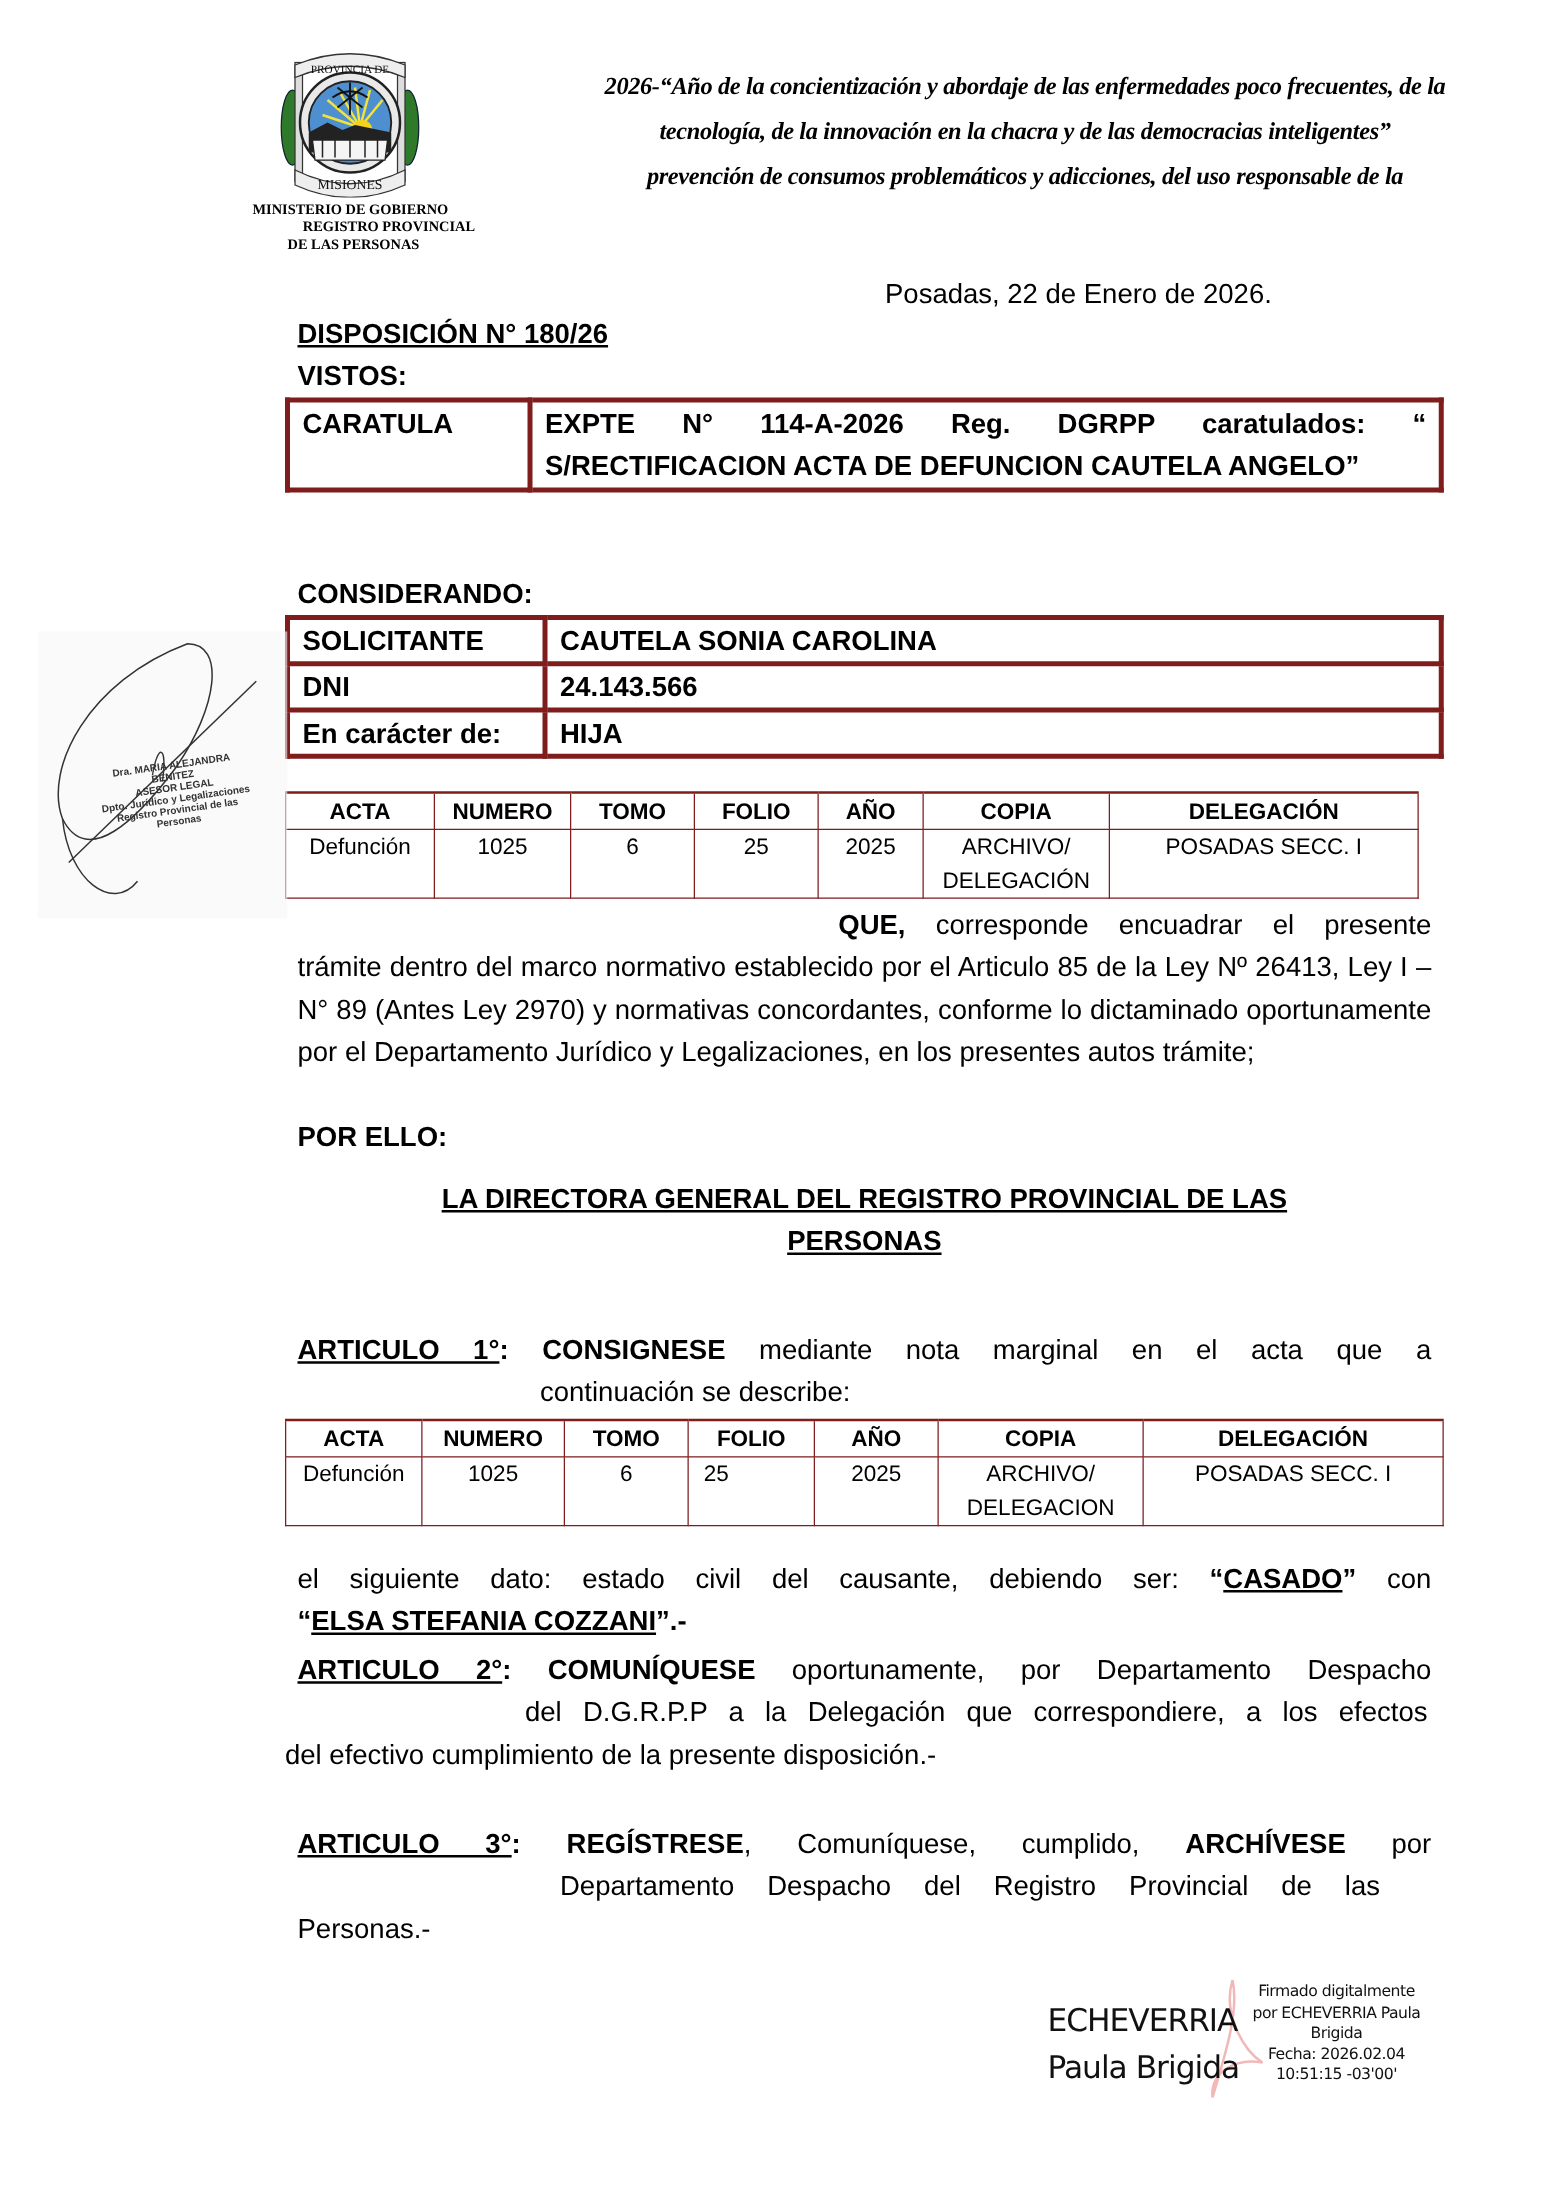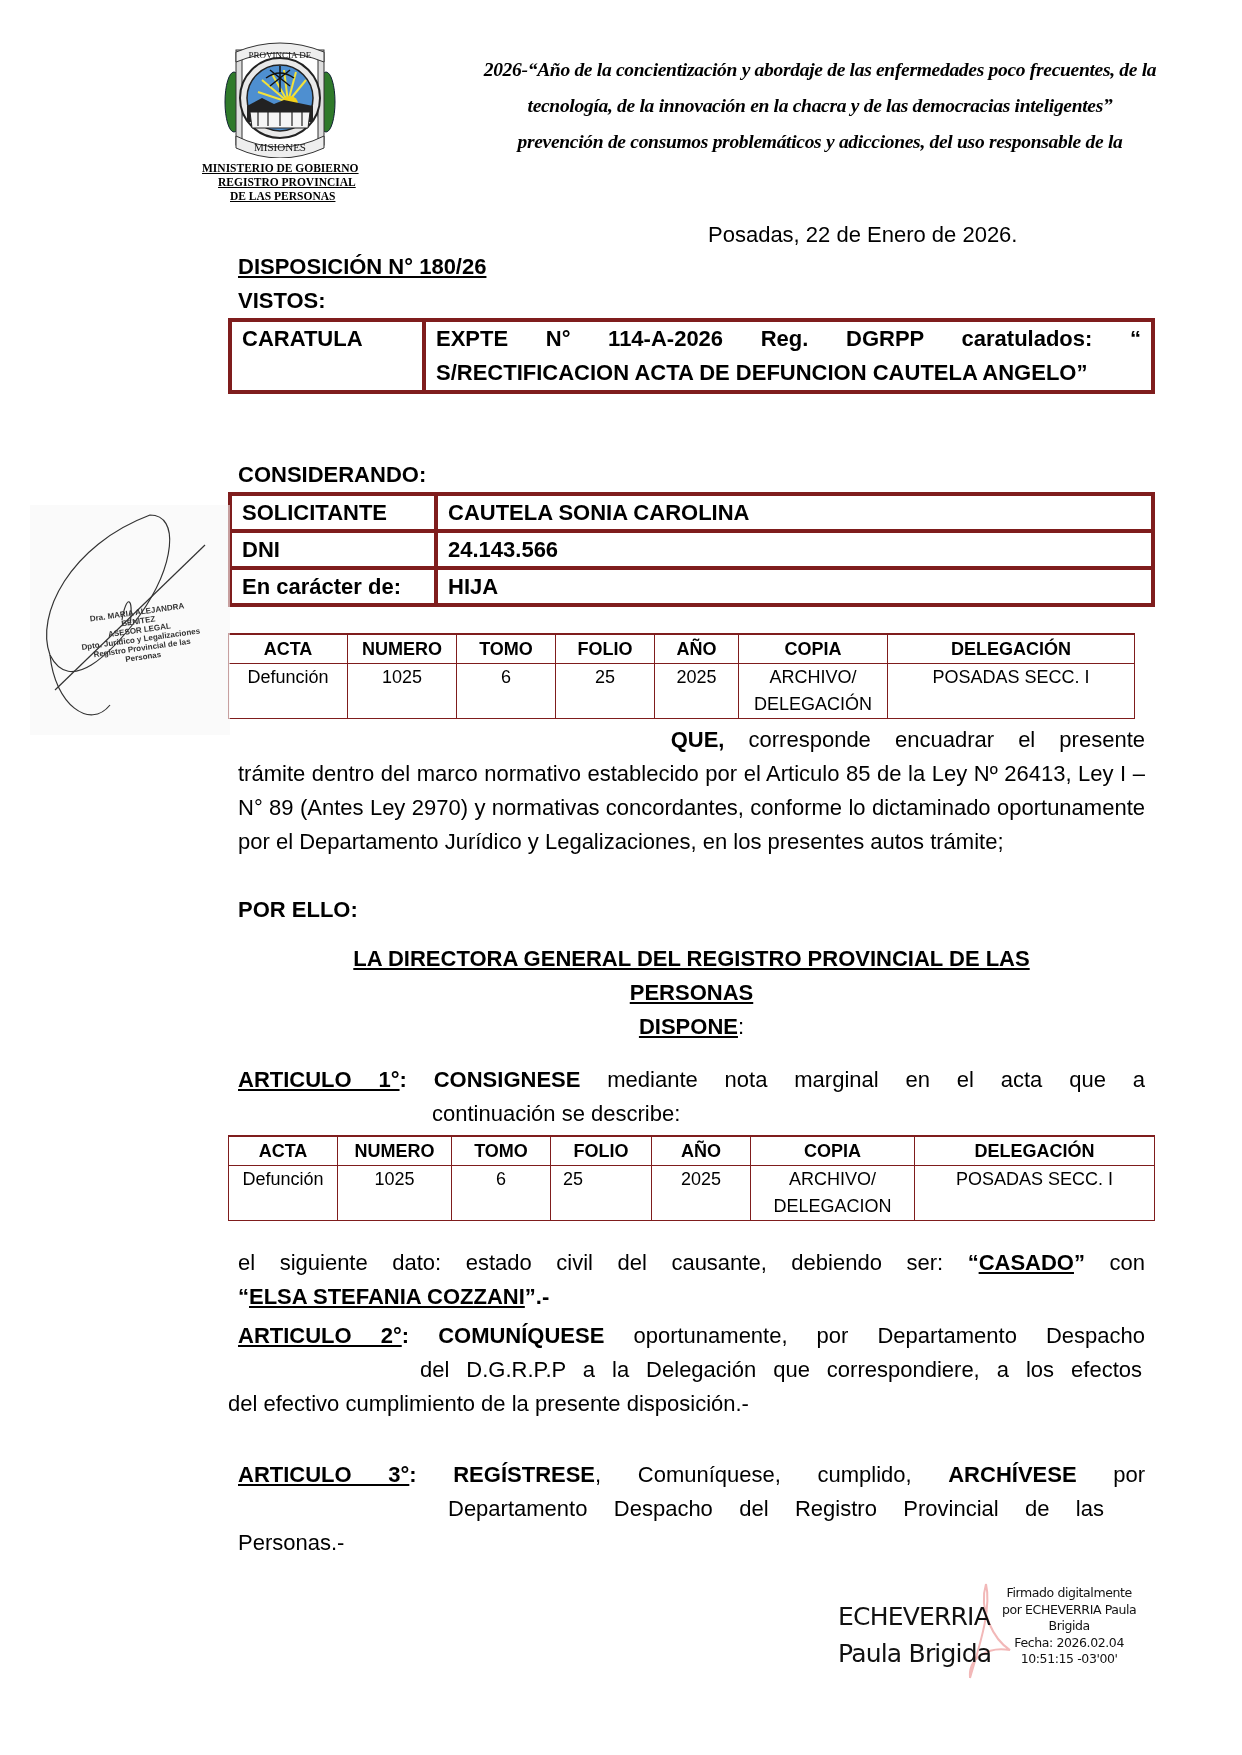--- a/index.html
+++ b/index.html
@@ -6,23 +6,23 @@
   body{width:1242px;height:1755px;position:relative;overflow:hidden;color:#000;
        font-family:"Liberation Sans",sans-serif;}
   .abs{position:absolute;}
   .t{font-size:22px;line-height:34px;}
   .b{font-weight:bold;}
   .u{text-decoration:underline;}
   .just{text-align:justify;text-align-last:justify;}
 
   
   #logo{left:222px;top:40px;width:116px;height:118px;}
-  #ministry{left:200px;top:161px;width:180px;font-size:11.5px;line-height:14px;font-weight:bold;font-family:"Liberation Serif",serif;text-decoration:underline;}
+  #ministry{left:200px;top:161px;width:180px;font-size:11.5px;line-height:14px;font-weight:bold;font-family:"Liberation Serif",serif;}
   #ministry div:nth-child(1){padding-left:2px;}
-  #ministry div:nth-child(2){padding-left:18px;}
+  #ministry div:nth-child(2){padding-left:18px;text-align:right;}
   #ministry div:nth-child(3){padding-left:30px;}
   #motto{left:430px;top:52px;width:780px;font-family:"Liberation Serif",serif;font-style:italic;font-weight:bold;
          font-size:19.5px;line-height:36px;text-align:center;letter-spacing:-0.3px;}
 
   
   table{border-collapse:collapse;position:absolute;}
   td,th{border:4px solid #7f1d1d;vertical-align:top;}
   #caratula{left:228px;top:318px;width:927px;}
   #caratula td{font-size:22px;line-height:34px;font-weight:bold;padding:0 10px;}
   #caratula td.k{width:170px;}
@@ -182,21 +182,20 @@
 <div id="que-line" class="abs t" style="text-align:right;word-spacing:18px;">
   <span class="b" style="word-spacing:0">QUE,</span>
   <span>corresponde encuadrar el presente</span>
 </div>
 <div id="para" class="abs t" style="text-align:justify;">trámite dentro del marco normativo establecido por el Articulo 85 de la Ley Nº 26413, Ley I – N° 89 (Antes Ley 2970) y normativas concordantes, conforme lo dictaminado oportunamente por el Departamento Jurídico y Legalizaciones, en los presentes autos trámite;</div>
 
 <div id="porello" class="abs t b">POR ELLO:</div>
 <div id="directora" class="abs t b">
   <div class="u">LA  DIRECTORA GENERAL DEL REGISTRO PROVINCIAL DE LAS</div>
   <div class="u">PERSONAS</div>
-  <div><span class="u">DISPONE</span><span style="font-weight:normal">:</span></div>
 </div>
 
 <div id="art1" class="abs t just">
   <span class="b u">ARTICULO 1°</span><span class="b">: </span>
   <span class="b">CONSIGNESE</span>
   <span>mediante nota marginal  en el  acta que a</span>
 </div>
 <div id="art1b" class="abs t">continuación se describe:</div>
 
 <table id="acta2" class="acta">

